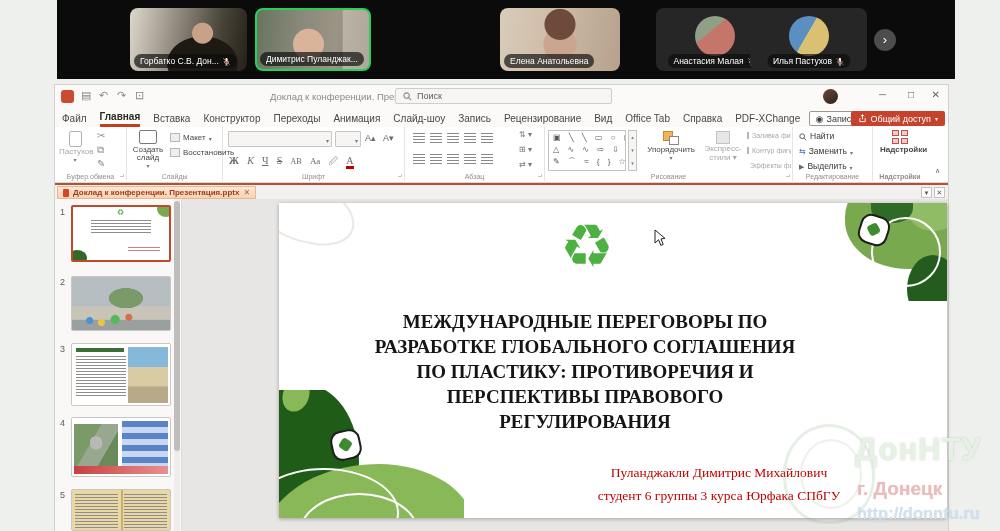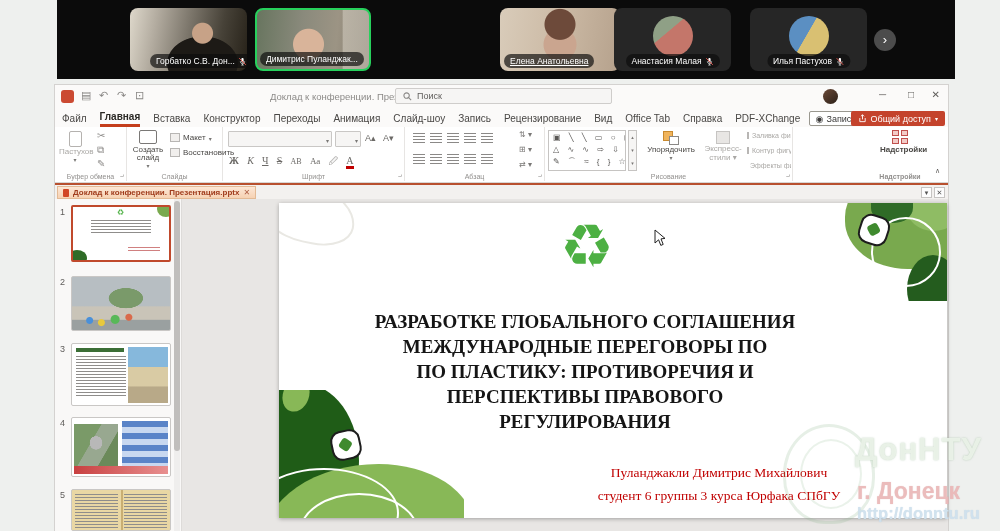--- a/index.html
+++ b/index.html
@@ -100,59 +100,59 @@
            font-size:60px; color:#4db043; line-height:84px; }
   .flower { position:absolute; width:30px; height:30px; background:#fff; border:2.5px solid #1d1d1d;
             border-radius:35%; }
   .flower i { position:absolute; left:7px; top:7px; width:11px; height:11px; background:#3f8a2e;
             border-radius:30%; transform:rotate(45deg); display:block; }
 
   .wm { position:absolute; left:783px; top:418px; width:217px; height:113px; pointer-events:none; z-index:50;
         font-weight:bold; }
   .wm-title { position:absolute; left:72px; top:14px; font-size:31px; color:rgba(235,243,233,.92);
         text-shadow:0 0 2px rgba(140,175,140,.55); letter-spacing:1px; }
-  .wm-city { position:absolute; left:74px; top:60px; font-size:23px; color:rgba(236,186,186,.88);
+  .wm-city { position:absolute; left:74px; top:60px; font-size:19px; color:rgba(236,186,186,.88);
         text-shadow:0 0 1px rgba(190,120,120,.4); }
   .wm-url { position:absolute; left:74px; top:86px; font-size:16.5px; color:rgba(208,226,238,.92);
         text-shadow:0 0 1px rgba(130,170,200,.4); }
   .wm-emblem { position:absolute; left:0; top:6px; width:92px; height:100px; border:3px solid rgba(140,180,140,.22);
         border-radius:50% 50% 46% 46%; }
   .wm-emblem:before { content:""; position:absolute; left:14px; top:12px; width:58px; height:66px;
         border:2px solid rgba(150,190,150,.2); border-radius:50%; }
 </style>
 </head>
 <body>
 
 <div id="strip">
 
   <div class="tile vid1" style="left:73px;width:117px;">
-    <div class="pill" style="left:20px;">
+    <div class="pill" style="left:4px;">
       <span>Горбатко С.В. Дон...</span>
       <svg viewBox="0 0 12 12">
           <path d="M6 1.2c.9 0 1.5.6 1.5 1.4V6c0 .8-.6 1.4-1.5 1.4S4.5 6.8 4.5 6V2.6c0-.8.6-1.4 1.5-1.4z" fill="#fff"></path>
           <path d="M3.2 5.6v.5c0 1.6 1.2 2.8 2.8 2.8s2.8-1.2 2.8-2.8v-.5M6 9v1.6M4.4 10.8h3.2" stroke="#fff" stroke-width=".9" fill="none"></path>
           <path d="M1.6 1.6l8.8 8.8" stroke="#e25950" stroke-width="1.3"></path>
         </svg>
     </div>
   </div>
 
   <div class="tile vid2 active" style="left:198px;width:116px;">
     <div class="pill" style="left:3px;">
       <span>Димитрис Пуланджак...</span>
     </div>
   </div>
 
 
   <div class="tile vid4" style="left:443px;width:120px;">
-    <div class="pill" style="left:4px;text-decoration:underline;">
+    <div class="pill" style="left:4px;">
       <span>Елена Анатольевна</span>
     </div>
   </div>
 
-  <div class="tile" style="left:557px;width:117px;">
+  <div class="tile" style="left:599px;width:117px;">
     <div class="avatar-circle" style="width:40px;height:40px;background:linear-gradient(140deg,#8fa086 0 38%,#c4766a 39% 100%);"></div>
     <div class="pill" style="left:50%;transform:translateX(-50%);">
       <span>Анастасия Малая</span>
       <svg viewBox="0 0 12 12">
           <path d="M6 1.2c.9 0 1.5.6 1.5 1.4V6c0 .8-.6 1.4-1.5 1.4S4.5 6.8 4.5 6V2.6c0-.8.6-1.4 1.5-1.4z" fill="#fff"></path>
           <path d="M3.2 5.6v.5c0 1.6 1.2 2.8 2.8 2.8s2.8-1.2 2.8-2.8v-.5M6 9v1.6M4.4 10.8h3.2" stroke="#fff" stroke-width=".9" fill="none"></path>
           <path d="M1.6 1.6l8.8 8.8" stroke="#e25950" stroke-width="1.3"></path>
         </svg>
     </div>
   </div>
@@ -328,20 +328,40 @@
         <span>Контур фигуры</span>
       </div>
       <div class="rowbtn gray" style="left:202px;top:35px;width:44px;overflow:hidden;font-size:7px;">
         <span style="display:inline-block;width:8px;height:7px;background:#c9c7c5;border-radius:2px;"></span>
         <span>Эффекты фигуры</span>
       </div>
       <div class="grp-label">Рисование</div>
       <span class="launcher">⌐</span>
     </div>
 
+    <div class="grp" style="left:738px;width:80px;">
+      <div class="rowbtn" style="left:6px;top:4px;font-size:8.5px;color:#3b3a39;">
+        <svg width="8" height="8" viewBox="0 0 10 10">
+            <circle cx="4" cy="4" r="3" fill="none" stroke="#5f5d5b" stroke-width="1.2"></circle>
+            <path d="M6.3 6.3L9 9" stroke="#5f5d5b" stroke-width="1.2"></path>
+          </svg>
+        <span>Найти</span>
+      </div>
+      <div class="rowbtn" style="left:6px;top:19px;font-size:8.5px;color:#3b3a39;">
+        <span style="color:#4a72b8;font-size:8px;">⇆</span>
+        <span>Заменить</span>
+        <span class="carved">▾</span>
+      </div>
+      <div class="rowbtn" style="left:6px;top:34px;font-size:8.5px;color:#3b3a39;">
+        <span style="color:#6b6966;font-size:7px;">▶</span>
+        <span>Выделить</span>
+        <span class="carved">▾</span>
+      </div>
+      <div class="grp-label">Редактирование</div>
+    </div>
 
     <div class="grp" style="left:818px;width:54px;border-right:none;font-weight:bold;">
       <div class="bigbtn" style="left:7px;top:3px;width:40px;">
         <div style="margin:0 auto;width:16px;height:15px;position:relative;">
           <div class="abs" style="left:0;top:0;width:7px;height:6px;background:#f2cbc7;border:1px solid #c0504d;"></div>
           <div class="abs" style="left:9px;top:0;width:7px;height:6px;background:#f2cbc7;border:1px solid #c0504d;"></div>
           <div class="abs" style="left:0;top:8px;width:7px;height:6px;background:#f2cbc7;border:1px solid #c0504d;"></div>
           <div class="abs" style="left:9px;top:8px;width:7px;height:6px;background:#f2cbc7;border:1px solid #c0504d;"></div>
         </div>
         <div>Надстройки</div>
@@ -437,22 +457,22 @@
         <div class="abs" style="left:-16px;bottom:-34px;width:210px;height:88px;background:#88b857;border-radius:55% 45% 0 0 / 90% 70% 0 0;"></div>
         <div class="abs" style="left:4px;top:-12px;width:26px;height:34px;background:#88b857;border-radius:50%;transform:rotate(20deg);"></div>
         <div class="abs" style="left:-30px;bottom:-40px;width:150px;height:90px;border:2px solid #fff;border-radius:50%;background:rgba(0,0,0,0);"></div>
         <div class="abs" style="left:20px;bottom:-55px;width:120px;height:80px;border:2px solid #fff;border-radius:50%;background:rgba(0,0,0,0);"></div>
         <div class="flower" style="left:52px;top:40px;transform:rotate(-12deg);">
             <i></i>
           </div>
       </div>
 
       <div class="slide-title">
+        <div>МЕЖДУНАРОДНЫЕ ПЕРЕГОВОРЫ ПО</div>
         <div>РАЗРАБОТКЕ ГЛОБАЛЬНОГО СОГЛАШЕНИЯ</div>
-        <div>МЕЖДУНАРОДНЫЕ ПЕРЕГОВОРЫ ПО</div>
         <div>ПО ПЛАСТИКУ: ПРОТИВОРЕЧИЯ И</div>
         <div>ПЕРСПЕКТИВЫ ПРАВОВОГО</div>
         <div>РЕГУЛИРОВАНИЯ</div>
       </div>
 
       <div class="slide-author">
         <div>Пуланджакли Димитрис Михайлович</div>
         <div>студент 6 группы 3 курса Юрфака СПбГУ</div>
       </div>
 

